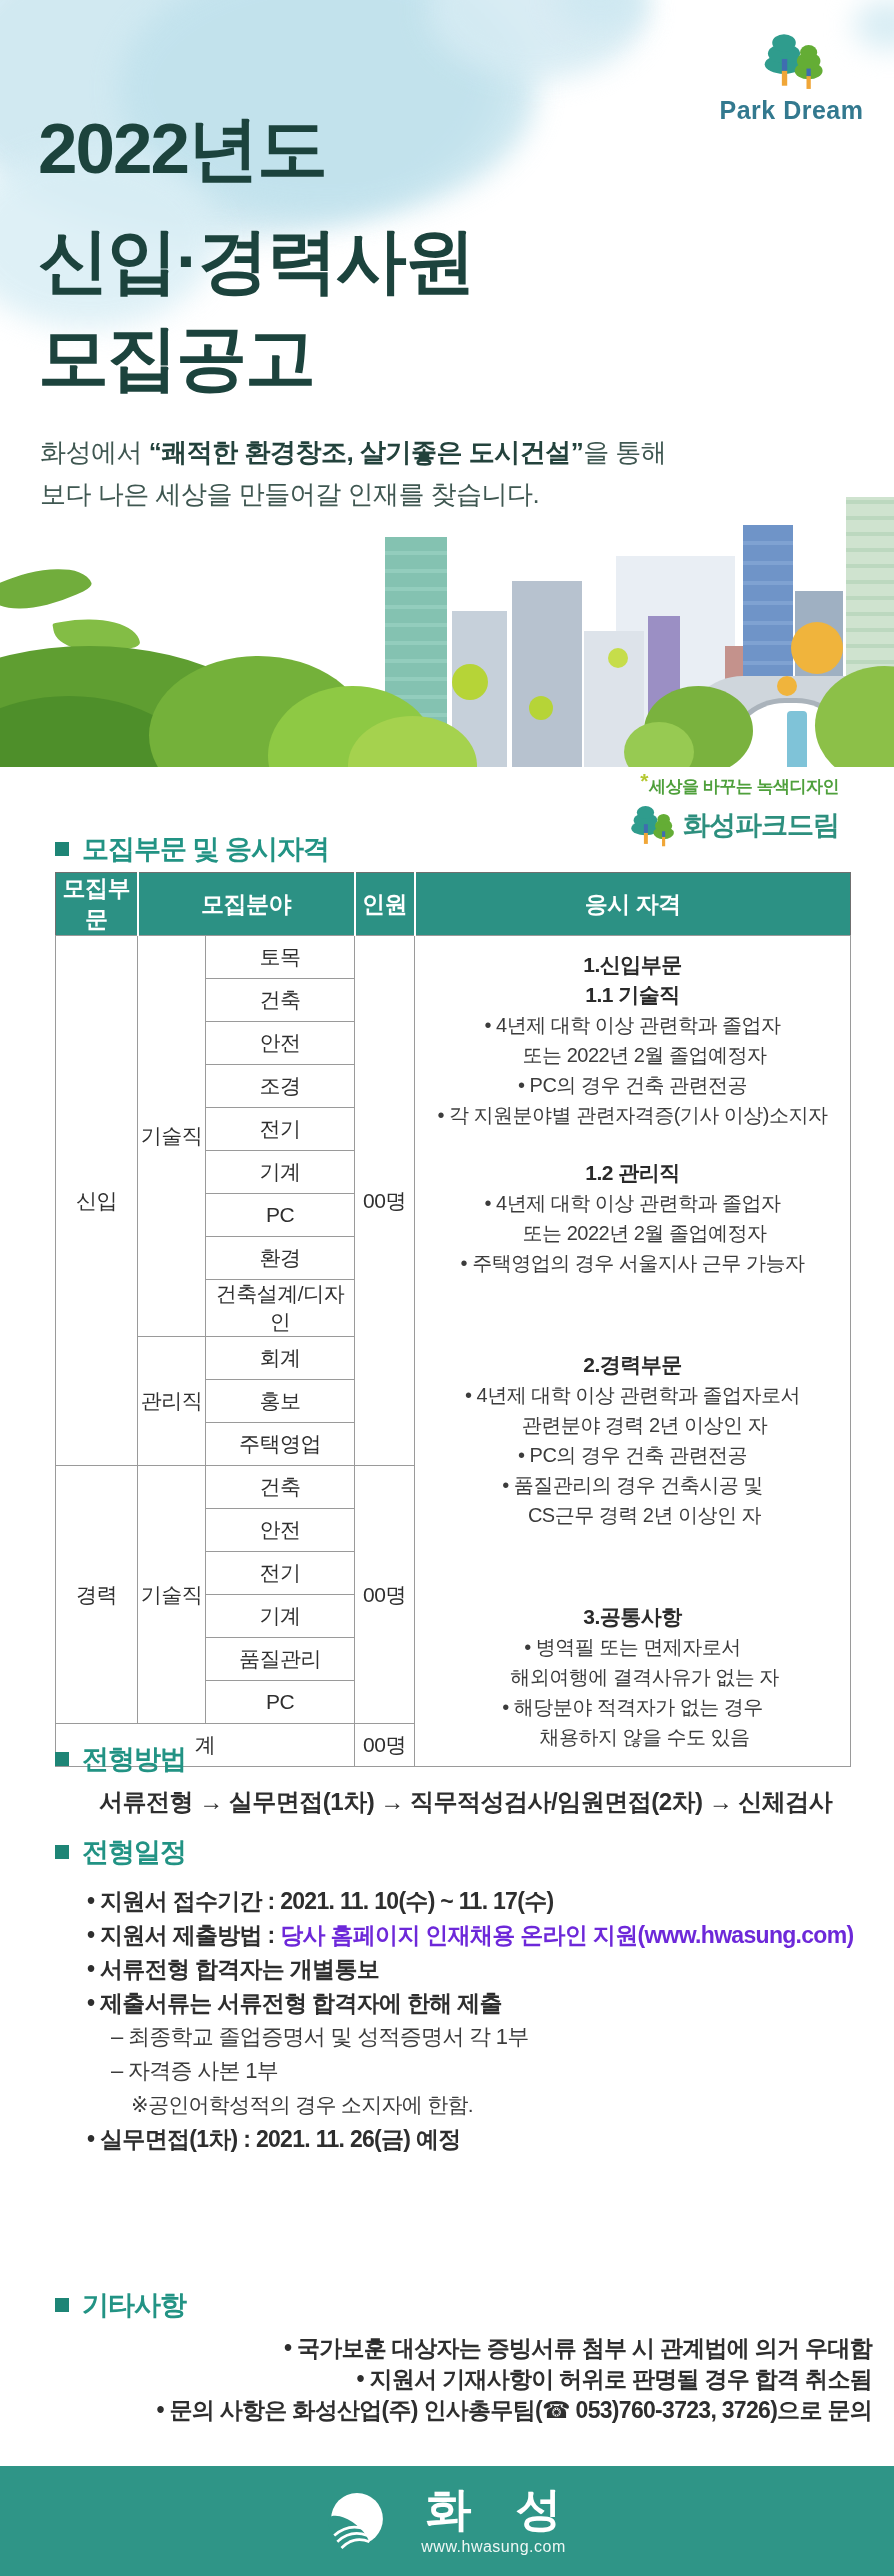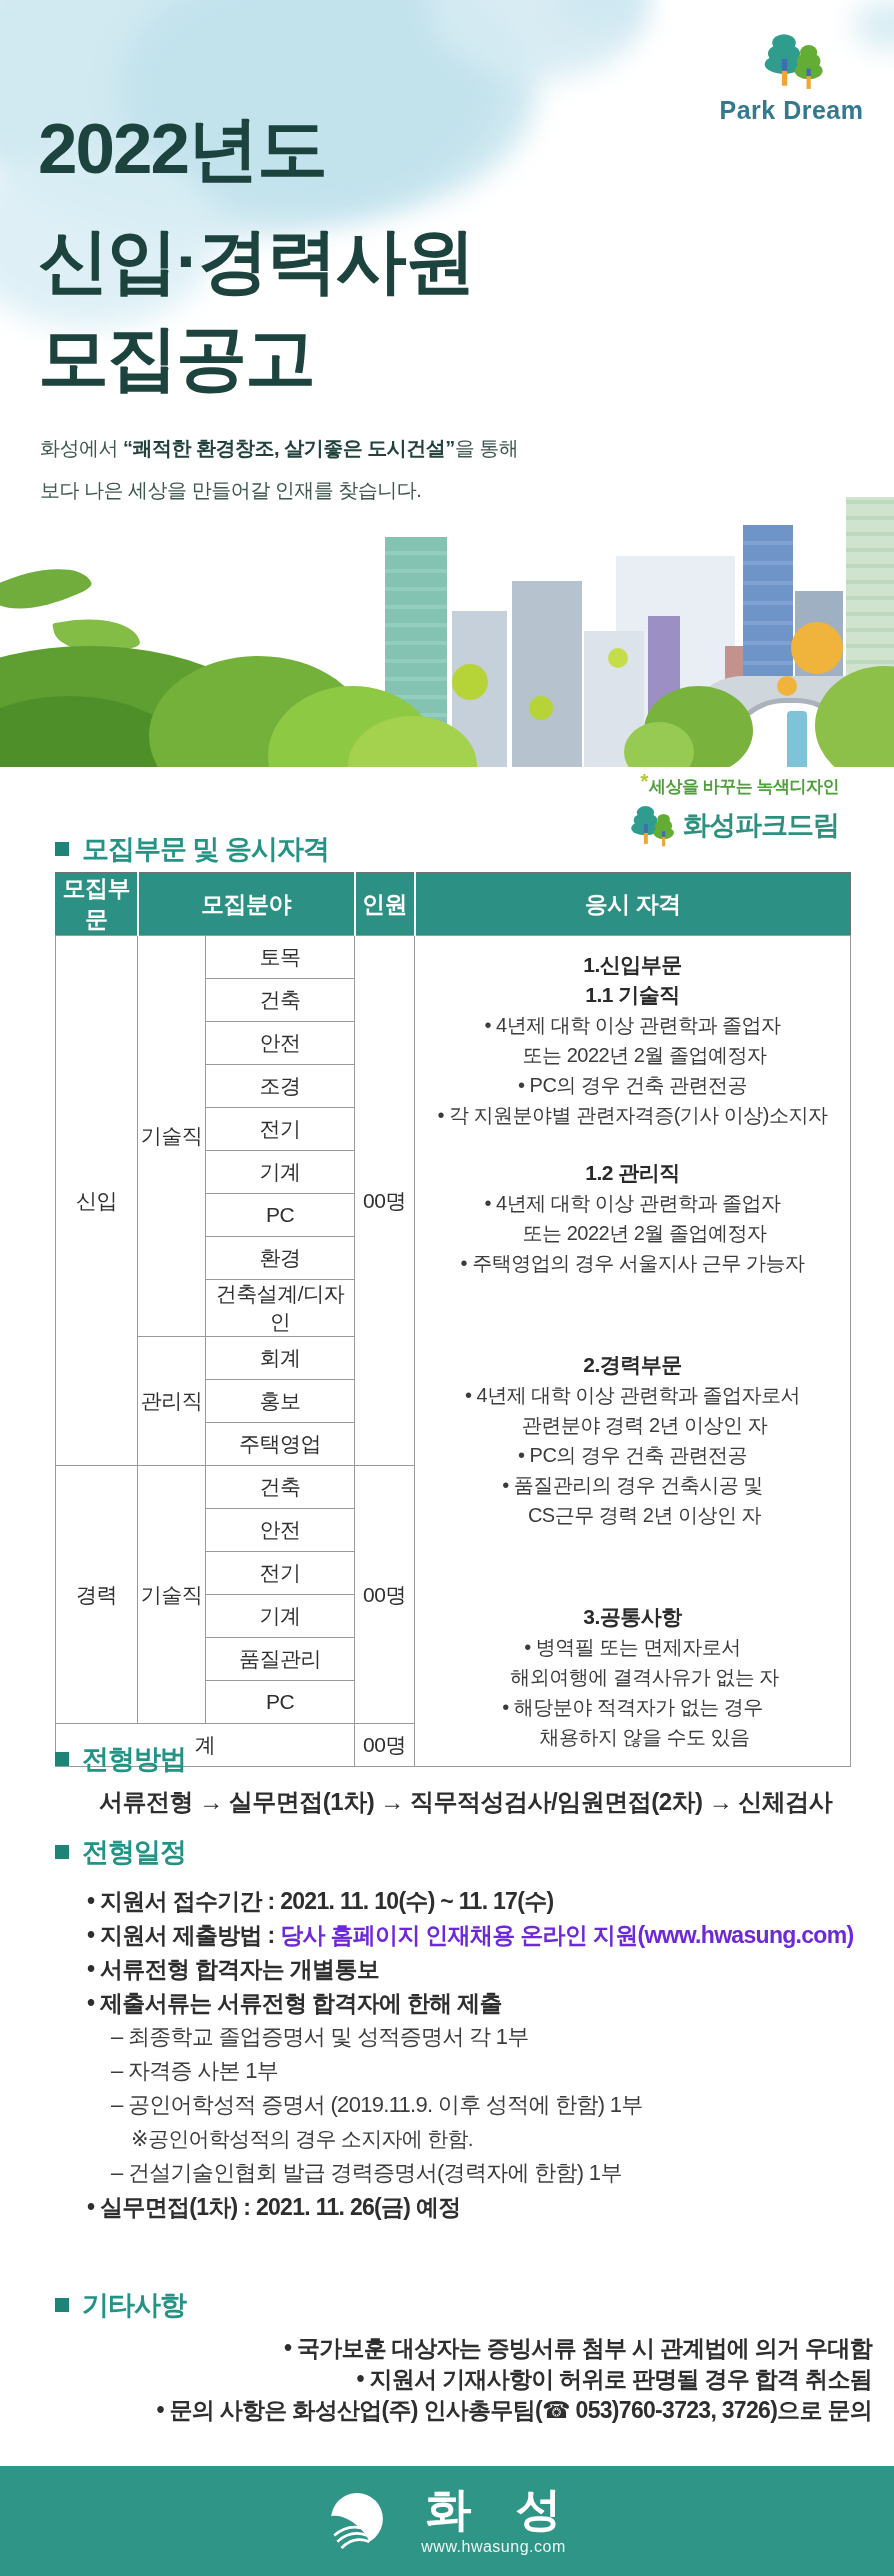--- a/index.html
+++ b/index.html
@@ -18,21 +18,21 @@
 
   
   .pd-logo{right:18px;top:30px;width:169px;text-align:center;}
   .pd-text{margin-top:2px;font-size:25px;font-weight:600;color:#33798f;letter-spacing:0.5px;}
 
   
   .title{left:38px;color:#1c433d;font-weight:800;font-size:71px;letter-spacing:-2px;line-height:1;}
   .t1{top:113px;}
   .t2{top:225px;}
   .t3{top:322px;}
-  .sub{left:40px;font-size:20px;color:#3f5751;letter-spacing:-0.5px;}
+  .sub{left:40px;font-size:26px;color:#3f5751;letter-spacing:-0.5px;}
   .sub .em{font-weight:800;color:#23423c;}
   .s1{top:435px;}
   .s2{top:477px;}
 
   
   .city{left:0;top:497px;width:894px;height:270px;overflow:hidden;}
   .bd{position:absolute;bottom:0;}
   .blob{position:absolute;border-radius:50%;}
   .leaf{position:absolute;border-radius:4% 96% 12% 88%;}
   .bridge-wall{position:absolute;right:0;bottom:0;width:211px;height:91px;background:#cfd6dc;border-top-left-radius:60px;}
@@ -310,23 +310,21 @@
     <span class="sec-sq"></span>
     <span class="sec-t">전형일정</span>
   </div>
   <div class="abs list sched">
     <div class="li"><span>• 지원서 접수기간 : 2021. 11. 10(수) ~ 11. 17(수)</span></div>
     <div class="li"><span>• 지원서 제출방법 : </span><span class="link">당사 홈페이지 인재채용 온라인 지원(www.hwasung.com)</span></div>
     <div class="li"><span>• 서류전형 합격자는 개별통보</span></div>
     <div class="li"><span>• 제출서류는 서류전형 합격자에 한해 제출</span></div>
     <div class="li sub"><span>– 최종학교 졸업증명서 및 성적증명서 각 1부</span></div>
     <div class="li sub"><span>– 자격증 사본 1부</span></div>
-    <div class="li sub"><span>– 공인어학성적 증명서 (2019.11.9. 이후 성적에 한함) 1부</span></div>
     <div class="li note"><span>※공인어학성적의 경우 소지자에 한함.</span></div>
-    <div class="li sub"><span>– 건설기술인협회 발급 경력증명서(경력자에 한함) 1부</span></div>
     <div class="li"><span>• 실무면접(1차) : 2021. 11. 26(금) 예정</span></div>
   </div>
 
   <div class="abs sec-h h4">
     <span class="sec-sq"></span>
     <span class="sec-t">기타사항</span>
   </div>
   <div class="abs list etc">
     <div class="li">• 국가보훈 대상자는 증빙서류 첨부 시 관계법에 의거 우대함</div>
     <div class="li">• 지원서 기재사항이 허위로 판명될 경우 합격 취소됨</div>

